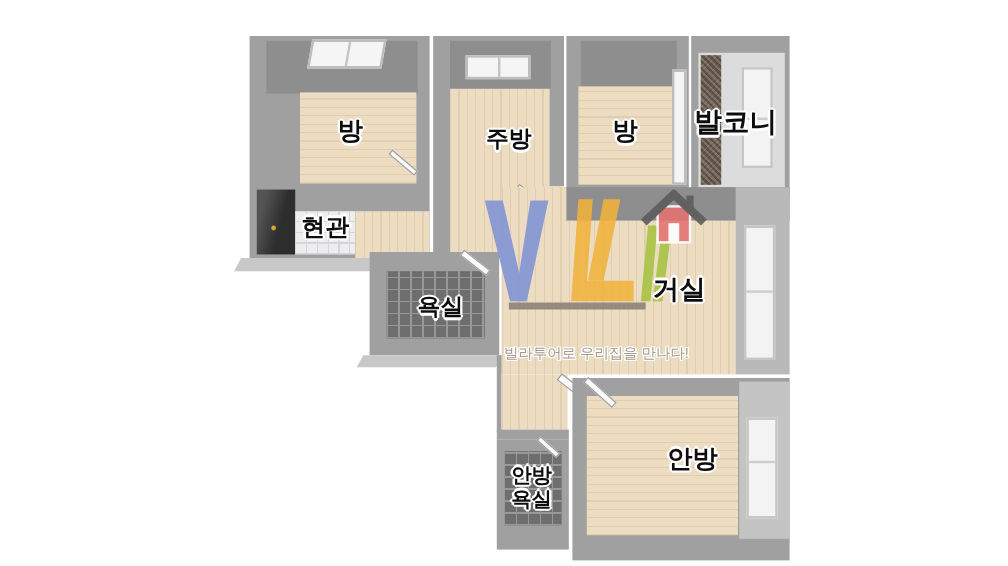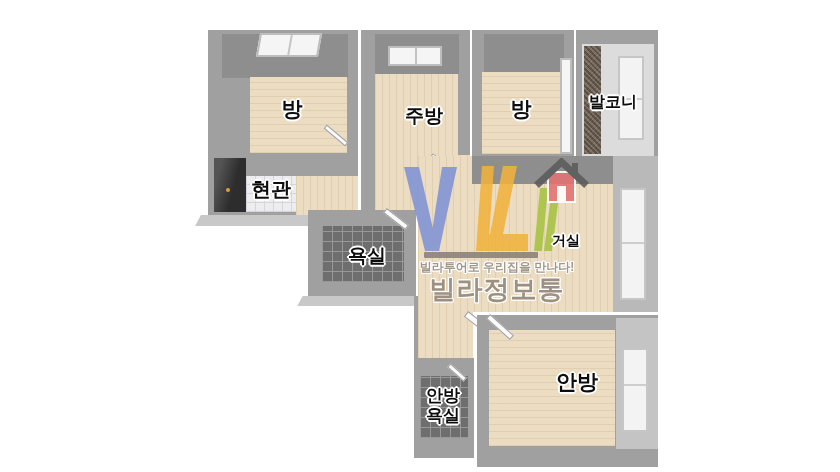--- a/index.html
+++ b/index.html
@@ -35,23 +35,24 @@
     background-image:linear-gradient(105deg,rgba(255,255,255,.12) 0 18%,rgba(0,0,0,.25) 60%);}
   .handle{position:absolute;width:4px;height:4px;border-radius:50%;background:var(--handle_gold);}
   .rlabel{
     position:absolute;transform:translate(-50%,-50%);
     font-weight:bold;color:#0d0d0d;white-space:nowrap;text-align:center;
     text-shadow:-2px 0 0 #fff,2px 0 0 #fff,0 -2px 0 #fff,0 2px 0 #fff,
       -1px -1px 0 #fff,1px 1px 0 #fff,-1px 1px 0 #fff,1px -1px 0 #fff;
   }
   .wm-text{
     position:absolute;transform:translate(-50%,-50%);
-    font-weight:bold;white-space:nowrap;
+    font-weight:normal;white-space:nowrap;
     text-shadow:-1px 0 0 #fff,1px 0 0 #fff,0 -1px 0 #fff,0 1px 0 #fff,
       -1px -1px 0 #fff,1px 1px 0 #fff,-1px 1px 0 #fff,1px -1px 0 #fff;
+    margin-top:28px;
   }
 </style>
 </head>
 <body style="background: rgb(255, 255, 255);">
 
 <div id="stage">
 
   <div class="block" style="left:208px;top:30px;width:150px;height:185px">
     <div class="shade" style="left:14px;top:4px;width:126px;height:44px"></div>
   </div>
@@ -134,23 +135,22 @@
       <rect x="572" y="163" width="6" height="11" fill="var(--lc-roof)"></rect>
       <rect x="548" y="172" width="27" height="30" fill="var(--lc-house)" stroke="#ffffff" stroke-width="2"></rect>
       <rect x="557" y="186" width="9" height="16" fill="#ffffff"></rect>
       <path d="M539,183 L561.5,162 L584,183" fill="none" stroke="var(--lc-roof)" stroke-width="7" stroke-linecap="square"></path>
     </g>
   </svg>
 
   <span class="rlabel" style="left:292px;top:109px;font-size:21px">방</span>
   <span class="rlabel" style="left:424px;top:116px;font-size:19px">주방</span>
   <span class="rlabel" style="left:521px;top:109px;font-size:21px">방</span>
-  <span class="rlabel" style="left:613px;top:102px;font-size:16px">발코니</span>
+  <span class="rlabel" style="left:613px;top:102px;font-size:23px">발코니</span>
   <span class="rlabel" style="left:271px;top:189px;font-size:20px">현관</span>
   <span class="rlabel" style="left:367px;top:256px;font-size:19px">욕실</span>
-  <span class="rlabel" style="left:566px;top:241px;font-size:14px">거실</span>
+  <span class="rlabel" style="left:566px;top:241px;font-size:22px">거실</span>
   <span class="rlabel" style="left:577px;top:382px;font-size:21px">안방</span>
   <span class="rlabel" style="left:443px;top:406px;font-size:17px;line-height:1.15;white-space:normal;width:44px"><span>안방</span><br><span>욕실</span></span>
 
   <span class="wm-text" style="left:497px;top:267px;font-size:12px;color:var(--lc-slogan)">빌라투어로 우리집을 만나다!</span>
-  <span class="wm-text" style="left:497px;top:289px;font-size:26px;letter-spacing:1px;color:var(--lc-brand)">빌라정보통</span>
 
 </div>
 
 </body></html>

